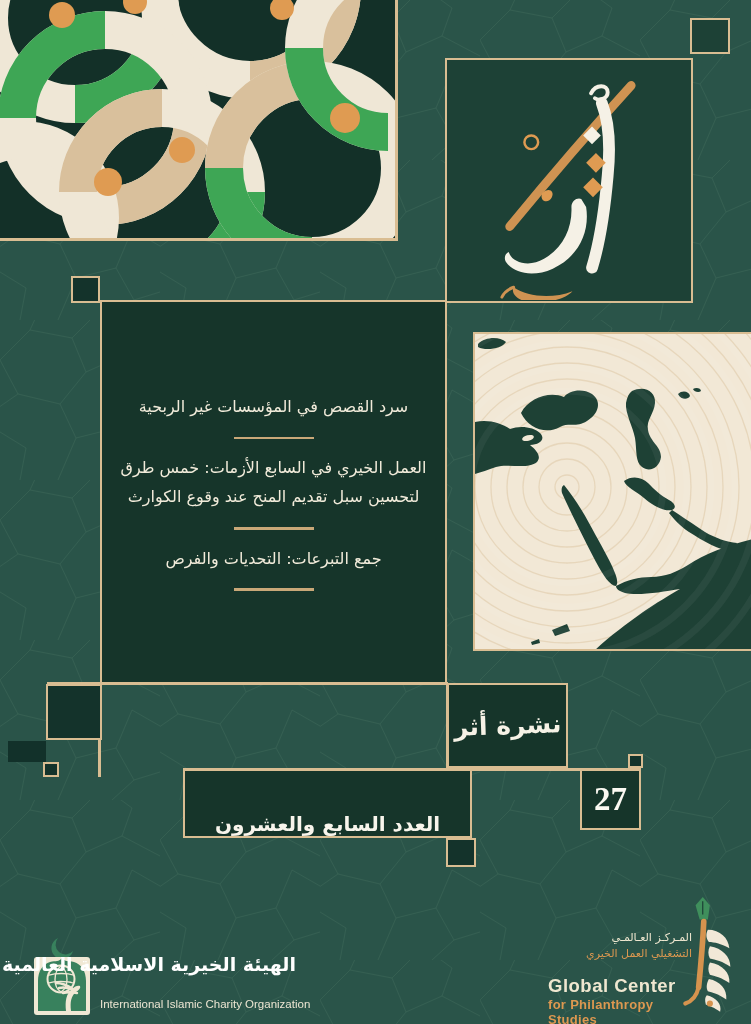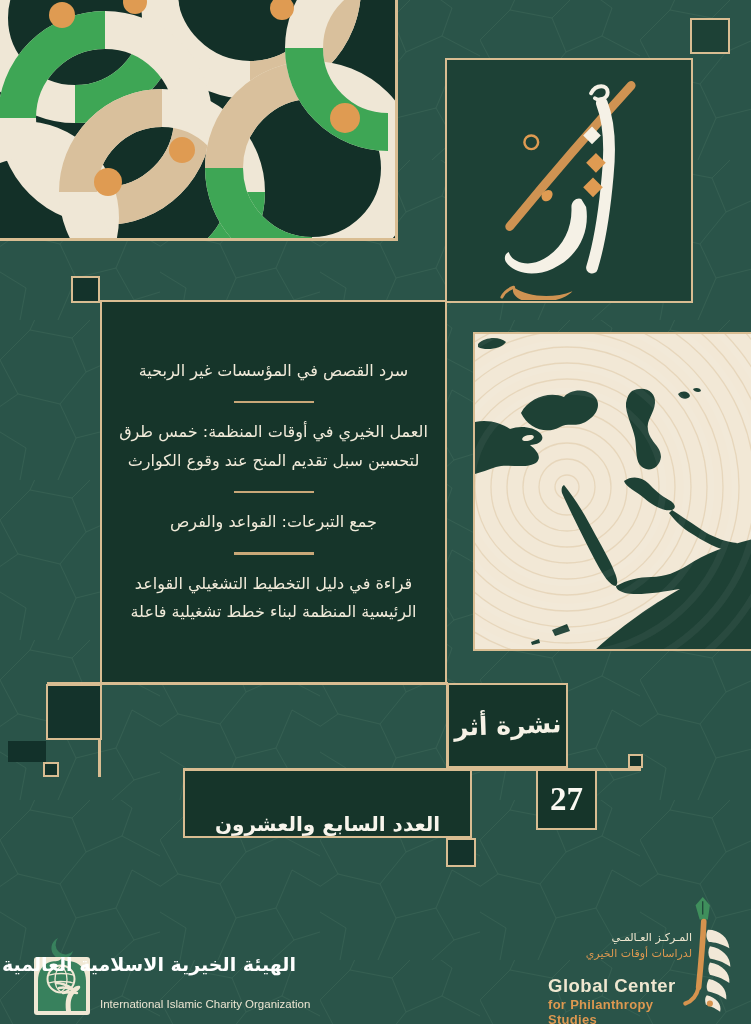--- a/index.html
+++ b/index.html
@@ -28,21 +28,21 @@
 
   
   .map-box{left:473px;top:332px;width:278px;height:319px;background:#f2e8d6;
     border:2.5px solid #d9bd92;border-right:none;box-sizing:border-box;z-index:2;overflow:hidden;}
 
   
   .nashra-box{left:447px;top:683px;width:121px;height:85px;display:flex;align-items:center;justify-content:center;}
   .nashra-text{color:#f6f2e6;font-size:25px;font-weight:bold;transform:rotate(-2deg);}
   .issue-box{left:183px;top:769px;width:289px;height:69px;display:flex;align-items:flex-end;justify-content:center;}
   .issue-text{color:#f8f5ec;font-size:20px;font-weight:bold;direction:rtl;}
-  .num-box{left:536px;top:769px;width:61px;height:61px;display:flex;align-items:center;justify-content:center;}
+  .num-box{left:580px;top:769px;width:61px;height:61px;display:flex;align-items:center;justify-content:center;}
   .num-text{color:#fbf9f2;font-family:"Liberation Serif",serif;font-weight:bold;font-size:33px;}
 
   
   .ico-logo{left:30px;top:933px;width:64px;height:86px;z-index:2;}
   .ico-text{left:100px;top:948px;width:196px;z-index:2;direction:rtl;text-align:center;}
   .ico-ar{color:#ffffff;font-size:19px;font-weight:bold;line-height:1.7;white-space:nowrap;}
   .ico-en{color:#ece5d2;font-family:"Liberation Sans",sans-serif;font-size:11.5px;margin-top:18px;
           direction:ltr;white-space:nowrap;}
   .gcps-text{left:548px;top:930px;width:144px;z-index:2;}
   .gcps-ar1{color:#efe7d0;font-size:11px;line-height:1.45;direction:rtl;}
@@ -128,25 +128,24 @@
   <div class="abs deco-sq callig-corner"></div>
 
   <div class="abs tanline" style="left:47px;top:682px;width:401px;height:2.5px;"></div>
   <div class="abs tanline" style="left:98px;top:684px;width:2.5px;height:93px;"></div>
   <div class="abs tanline" style="left:183px;top:768px;width:458px;height:2.5px;"></div>
   <div class="abs tanline" style="left:446px;top:683px;width:2.5px;height:184px;"></div>
 
   <div class="abs panel article-panel">
     <div class="article-item">سرد القصص في المؤسسات غير الربحية</div>
     <div class="article-rule"></div>
-    <div class="article-item">العمل الخيري في أوقات المنظمة: خمس طرق لتحسين سبل تقديم المنح عند وقوع الكوارث</div>
+    <div class="article-item">العمل الخيري في السابع الأزمات: خمس طرق لتحسين سبل تقديم المنح عند وقوع الكوارث</div>
     <div class="article-rule"></div>
-    <div class="article-item">جمع التبرعات: القواعد والفرص</div>
+    <div class="article-item">جمع التبرعات: التحديات والفرص</div>
     <div class="article-rule"></div>
-    <div class="article-item">قراءة في دليل التخطيط التشغيلي القواعد الرئيسية المنظمة لبناء خطط تشغيلية فاعلة</div>
   </div>
 
   <div class="abs deco-sq" style="left:71px;top:276px;width:29px;height:27px;"></div>
   <div class="abs deco-sq" style="left:46px;top:684px;width:56px;height:56px;"></div>
   <div class="abs" style="left:8px;top:741px;width:38px;height:21px;background:#12312a;z-index:3;"></div>
   <div class="abs deco-sq" style="left:43px;top:762px;width:16px;height:15px;"></div>
   <div class="abs deco-sq" style="left:446px;top:838px;width:30px;height:29px;"></div>
   <div class="abs deco-sq" style="left:628px;top:754px;width:15px;height:14px;"></div>
 
   <div class="abs map-box">
@@ -223,21 +222,21 @@
       <path d="M47,60 C42,59 37,59 33,60"></path>
     </g>
   </svg>
   <div class="abs ico-text">
     <div class="ico-ar">الهيئة الخيرية الاسلامية العالمية</div>
     <div class="ico-en">International Islamic Charity Organization</div>
   </div>
 
   <div class="abs gcps-text">
     <div class="gcps-ar1">المـركـز العـالمـي</div>
-    <div class="gcps-ar2">لدراسات أوقات الخيري</div>
+    <div class="gcps-ar2">التشغيلي العمل الخيري</div>
     <div class="gcps-en1">Global Center</div>
     <div class="gcps-en2">for Philanthropy Studies</div>
   </div>
   <svg class="abs gcps-pen" viewBox="0 0 60 125">
     <path d="M19,2 L26,10 L24,24 L16,24 L12,10 Z" fill="#3f8f5c"></path>
     <path d="M19,6 L19,19" stroke="#1d4136" stroke-width="1.2"></path>
     <path d="M20,26 C19,48 17,70 15,90" stroke="#d6934e" stroke-width="5.5" fill="none" stroke-linecap="round"></path>
     <g fill="#f2e8d7">
       <path d="M24,34 C36,34 44,42 45,52 C38,48 30,46 25,46 C22,42 22,38 24,34 Z"></path>
       <path d="M26,50 C38,52 46,60 46,70 C39,65 31,63 26,62 C24,58 24,54 26,50 Z"></path>

